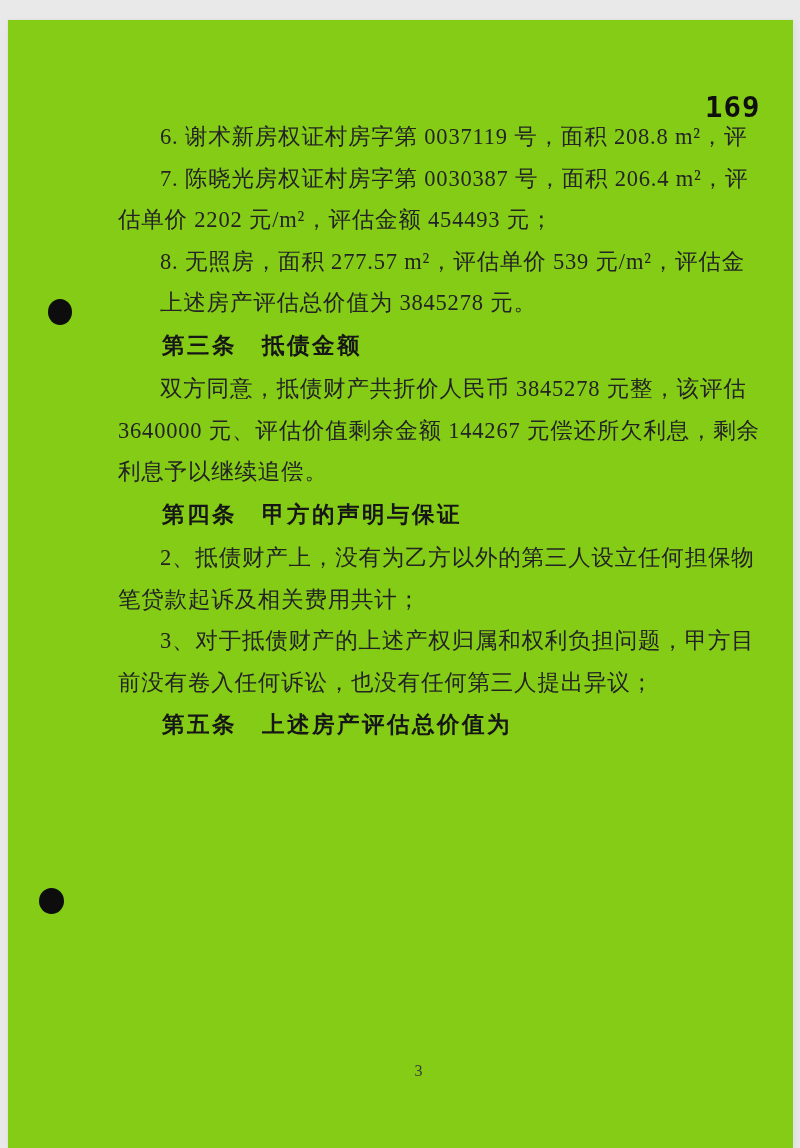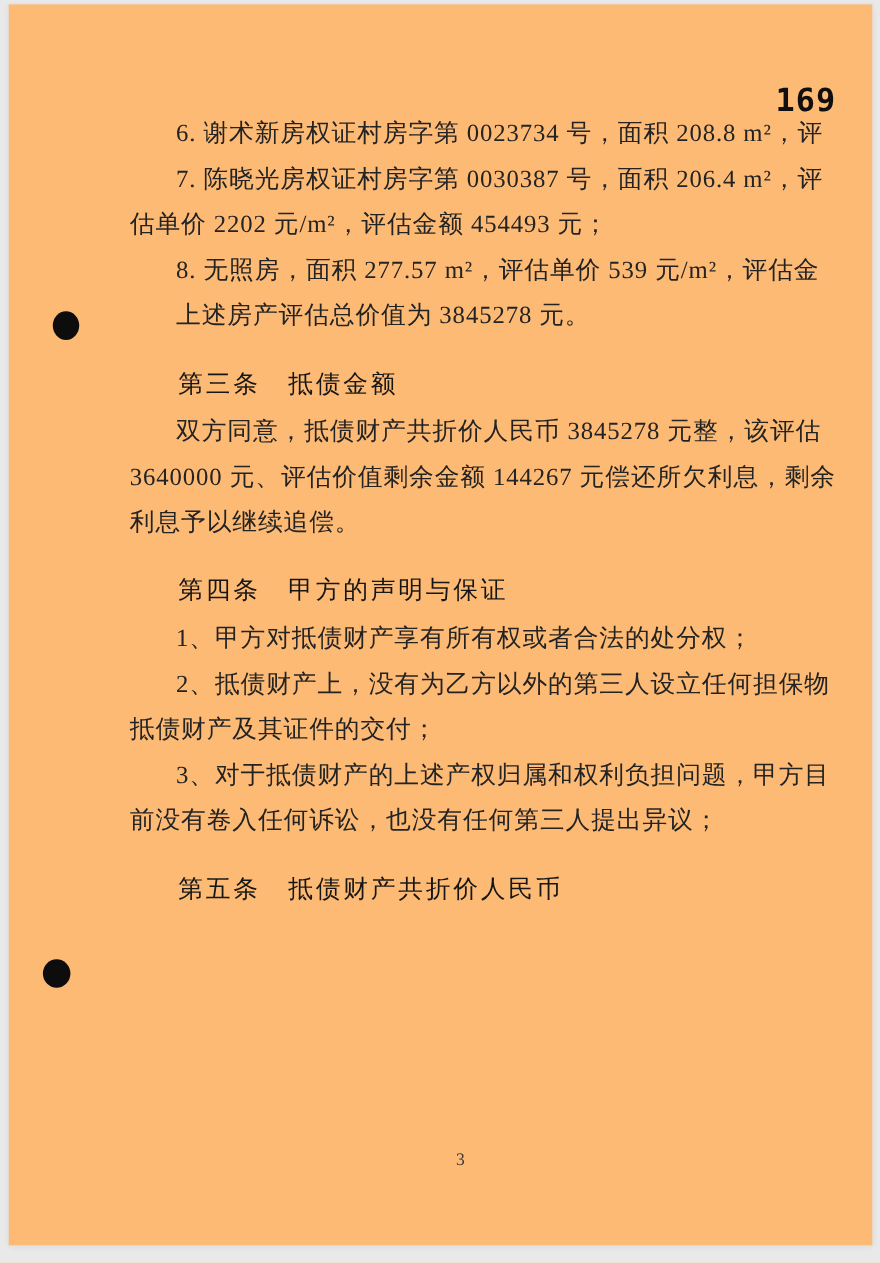--- a/index.html
+++ b/index.html
@@ -10,24 +10,24 @@
     overflow: hidden;
   }
   .viewport {
     position: relative;
     width: 800px;
     height: 1148px;
   }
   .page {
     position: absolute;
     left: 8px;
-    top: 4px;
+    top: 20px;
     width: 785px;
     height: 1128px;
-    background: #fdba74;
+    background: #84cc16;
     box-shadow: 0 0 0 1px #e2e2e0, 1px 2px 7px rgba(0,0,0,0.07);
     overflow: hidden;
   }
   .stamp {
     position: absolute;
     top: 70px;
     left: 697px;
     font-family: "DejaVu Sans Mono", monospace;
     font-weight: bold;
     font-size: 29px;
@@ -43,24 +43,24 @@
     font-size: 22.5px;
     letter-spacing: 0.8px;
   }
   .line {
     height: 41.5px;
     line-height: 41.5px;
     white-space: nowrap;
   }
   .line.indent { text-indent: 42px; }
   .para.heading {
-    font-weight: normal;
+    font-weight: bold;
     color: #161616;
     letter-spacing: 2.5px;
-    margin-top: 20px;
+    margin-top: 1px;
     margin-bottom: 2px;
   }
   .para.heading .line { text-indent: 44px; }
   .punch {
     position: absolute;
     border-radius: 50%;
     background: #0d0d0d;
   }
   .punch-top  { left: 40px; top: 279px; width: 24px; height: 26px; }
   .punch-bottom { left: 31px; top: 868px; width: 25px; height: 26px; }
@@ -82,21 +82,21 @@
   <div class="page">
 
     <div class="stamp">169</div>
 
     <div class="punch punch-top"></div>
 
     <div class="punch punch-bottom"></div>
 
     <div class="doc-body" id="doc-body">
         <div class="para body">
-          <div class="line indent">6. 谢术新房权证村房字第 0023734 号，面积 208.8 m²，评</div>
+          <div class="line indent">6. 谢术新房权证村房字第 0037119 号，面积 208.8 m²，评</div>
         </div>
         <div class="para body">
           <div class="line indent">7. 陈晓光房权证村房字第 0030387 号，面积 206.4 m²，评</div>
           <div class="line">估单价 2202 元/m²，评估金额 454493 元；</div>
         </div>
         <div class="para body">
           <div class="line indent">8. 无照房，面积 277.57 m²，评估单价 539 元/m²，评估金</div>
         </div>
         <div class="para body">
           <div class="line indent">上述房产评估总价值为 3845278 元。</div>
@@ -106,31 +106,28 @@
         </div>
         <div class="para body">
           <div class="line indent">双方同意，抵债财产共折价人民币 3845278 元整，该评估</div>
           <div class="line">3640000 元、评估价值剩余金额 144267 元偿还所欠利息，剩余</div>
           <div class="line">利息予以继续追偿。</div>
         </div>
         <div class="para heading">
           <div class="line">第四条　甲方的声明与保证</div>
         </div>
         <div class="para body">
-          <div class="line indent">1、甲方对抵债财产享有所有权或者合法的处分权；</div>
-        </div>
-        <div class="para body">
           <div class="line indent">2、抵债财产上，没有为乙方以外的第三人设立任何担保物</div>
-          <div class="line">抵债财产及其证件的交付；</div>
+          <div class="line">笔贷款起诉及相关费用共计；</div>
         </div>
         <div class="para body">
           <div class="line indent">3、对于抵债财产的上述产权归属和权利负担问题，甲方目</div>
           <div class="line">前没有卷入任何诉讼，也没有任何第三人提出异议；</div>
         </div>
         <div class="para heading">
-          <div class="line">第五条　抵债财产共折价人民币</div>
+          <div class="line">第五条　上述房产评估总价值为</div>
         </div>
       </div>
 
     <div class="footer">3</div>
 
   </div>
 </div>
 
 </body></html>

